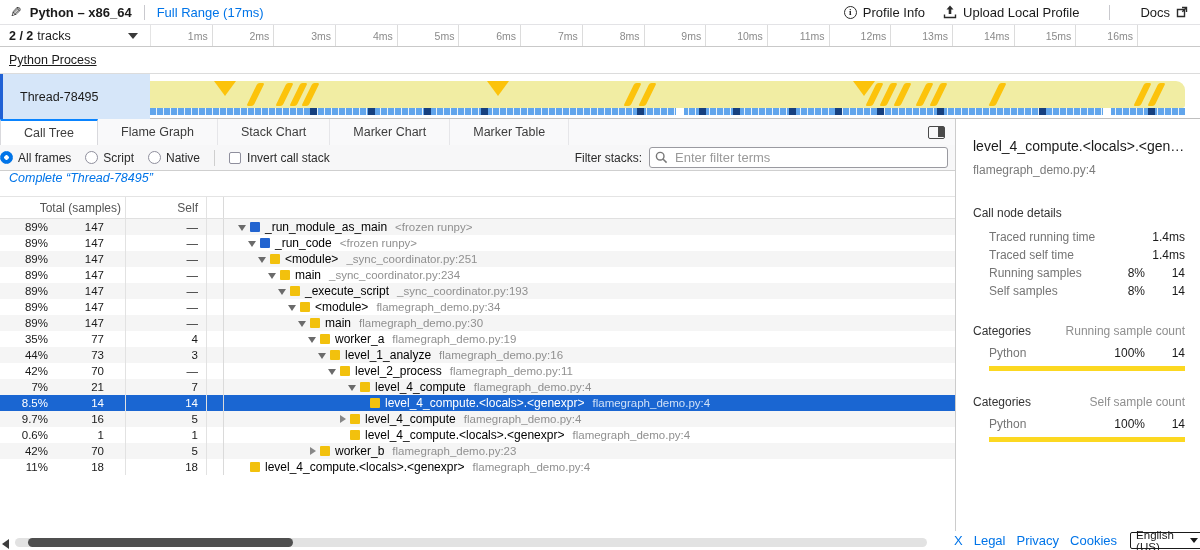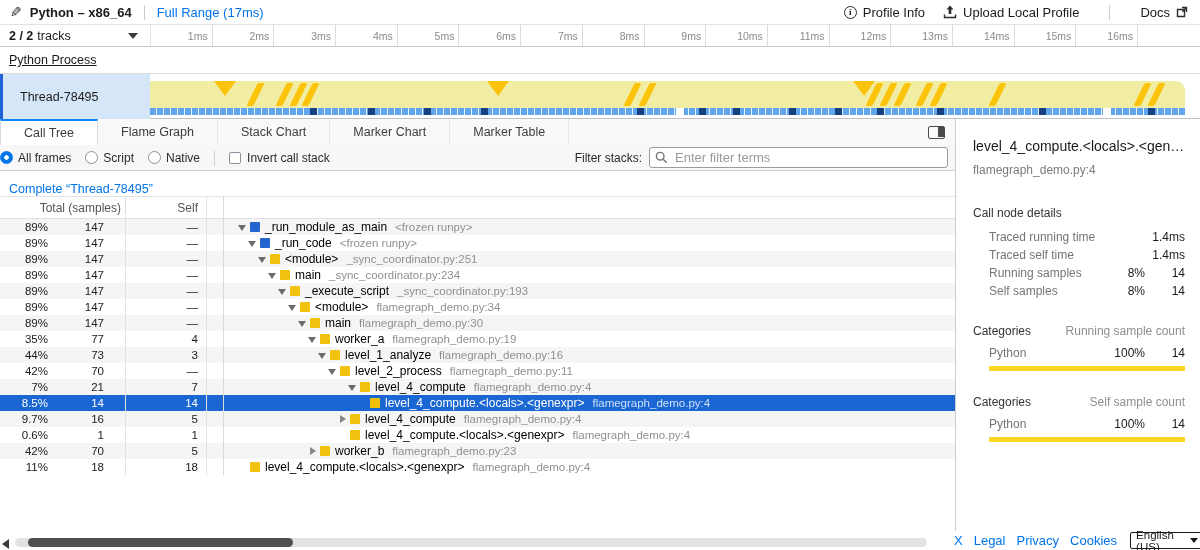--- a/index.html
+++ b/index.html
@@ -57,21 +57,21 @@
   .cb { width:12px; height:12px; border:1px solid #8f8f9d; border-radius:2px; background:#fff; margin-right:6px; flex:none; }
   #filter-group { margin-left:auto; display:flex; align-items:center; padding-right:7px; }
   #filter-group label { margin-right:7px; font-size:12px; color:#2b2b2b; }
   .search-box { position:relative; }
   .search-box input { width:299px; height:21px; border:1px solid #9a9aa0; border-radius:3px; padding:0 6px 0 25px; font-size:13px; font-family:"Liberation Sans",sans-serif; color:#1a1a1a; background:#fff; }
   .search-box input::placeholder { color:#9a9a9a; }
   .search-icon { position:absolute; left:6px; top:4px; }
 
   
   #tree-panel { left:0; top:171px; width:955px; height:362px; background:#fff; }
-  #breadcrumb-row { height:25px; display:flex; align-items:flex-end; padding-left:9px; }
+  #breadcrumb-row { height:25px; display:flex; align-items:flex-start; padding-left:9px;font-style:italic; }
   #breadcrumb-row .link { font-size:12.5px; }
   #tree-header { height:23px; border-top:1px solid #e4e4e4; border-bottom:1px solid #e0e0e0; display:flex; align-items:center; color:#555; font-size:12px; }
   .c-total { width:126px; flex:none; display:flex; align-items:center; border-right:1px solid #e2e2e2; height:100%; }
   .c-total .pct { width:48px; text-align:right; }
   .c-total .cnt { width:56px; text-align:right; }
   .c-self { width:81px; flex:none; text-align:right; padding-right:8px; border-right:1px solid #e2e2e2; height:100%; display:flex; align-items:center; justify-content:flex-end; }
   .c-sp { width:17px; flex:none; border-right:1px solid #dadada; height:100%; }
   .c-tree { flex:1; display:flex; align-items:center; height:100%; }
   #tree-header .c-total { justify-content:flex-end; padding-right:4px; }
   .trow { height:16px; display:flex; align-items:flex-end; font-size:11.5px; cursor:default; }

